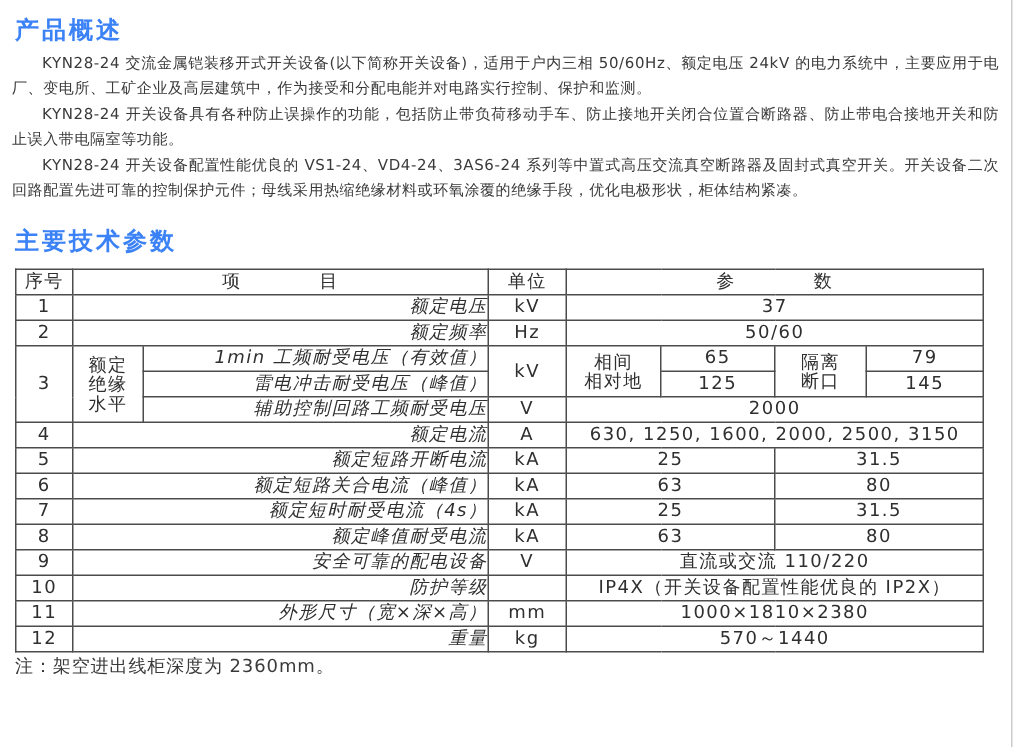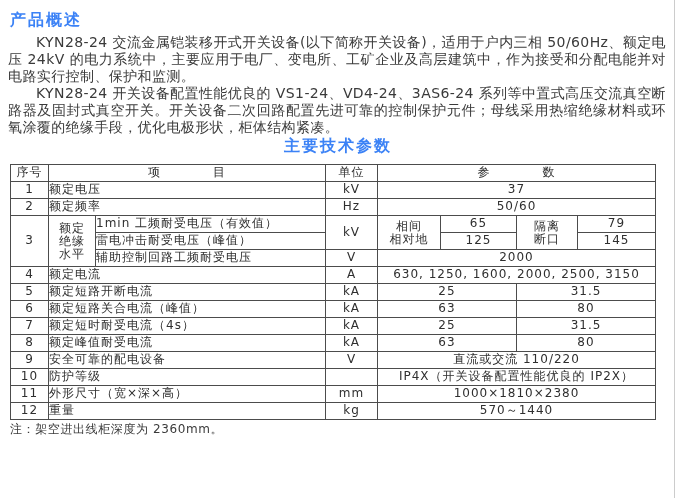--- a/index.html
+++ b/index.html
@@ -13,24 +13,24 @@
   }
   .page{padding:10px 12px 0 8px;box-sizing:border-box;}
   .sec-title{
     color:#3b82f6;
     font-size:16px;
     font-weight:bold;
     letter-spacing:2px;
     margin:0 0 4px 2px;
     line-height:20px;
   }
-  .sec-title.second{margin-bottom:8px;text-align:center;}
+  .sec-title.second{margin-top:15px;margin-bottom:8px;}
   .paras p{
     margin:0;
-    font-size:14px;
+    font-size:10px;
     line-height:17px;
     text-align:justify;
     text-indent:2em;
     letter-spacing:0.4px;
     color:#3a3a3a;
   }
   table.specs{
     border-collapse:collapse;
     table-layout:fixed;
     width:645px;
@@ -40,21 +40,21 @@
     border:1px solid #4c4c4c;
     font-size:12px;
     height:16px;
     padding:0;
     line-height:1.15;
     overflow:hidden;
     color:#2f2f2f;
     vertical-align:middle;
   }
   td.c{text-align:center;letter-spacing:1px;margin-top:41px;}
-  td.item{text-align:left;padding-left:22px;letter-spacing:1px;}
+  td.item{text-align:right;padding-left:22px;letter-spacing:1px;font-style:italic;}
   .blk{display:block;line-height:13px;text-align:center;letter-spacing:1px;}
   .note{
     font-size:12px;
     line-height:13px;
     margin:3px 0 0 2px;
     letter-spacing:0.6px;
     color:#3a3a3a;
   }
   .page-edge{
     position:absolute;
@@ -65,20 +65,21 @@
 </style>
 </head>
 <body>
 
 <div class="page">
 
   <h1 class="sec-title">产品概述</h1>
 
   <div class="paras">
     <p>KYN28-24 交流金属铠装移开式开关设备(以下简称开关设备)，适用于户内三相 50/60Hz、额定电压 24kV 的电力系统中，主要应用于电厂、变电所、工矿企业及高层建筑中，作为接受和分配电能并对电路实行控制、保护和监测。</p>
+    <p>KYN28-24 开关设备具有各种防止误操作的功能，包括防止带负荷移动手车、防止接地开关闭合位置合断路器、防止带电合接地开关和防止误入带电隔室等功能。</p>
     <p>KYN28-24 开关设备配置性能优良的 VS1-24、VD4-24、3AS6-24 系列等中置式高压交流真空断路器及固封式真空开关。开关设备二次回路配置先进可靠的控制保护元件；母线采用热缩绝缘材料或环氧涂覆的绝缘手段，优化电极形状，柜体结构紧凑。</p>
   </div>
 
   <h1 class="sec-title second">主要技术参数</h1>
 
   <table class="specs">
     <colgroup>
       <col style="width:38px">
         <col style="width:47px">
         <col style="width:230px">

